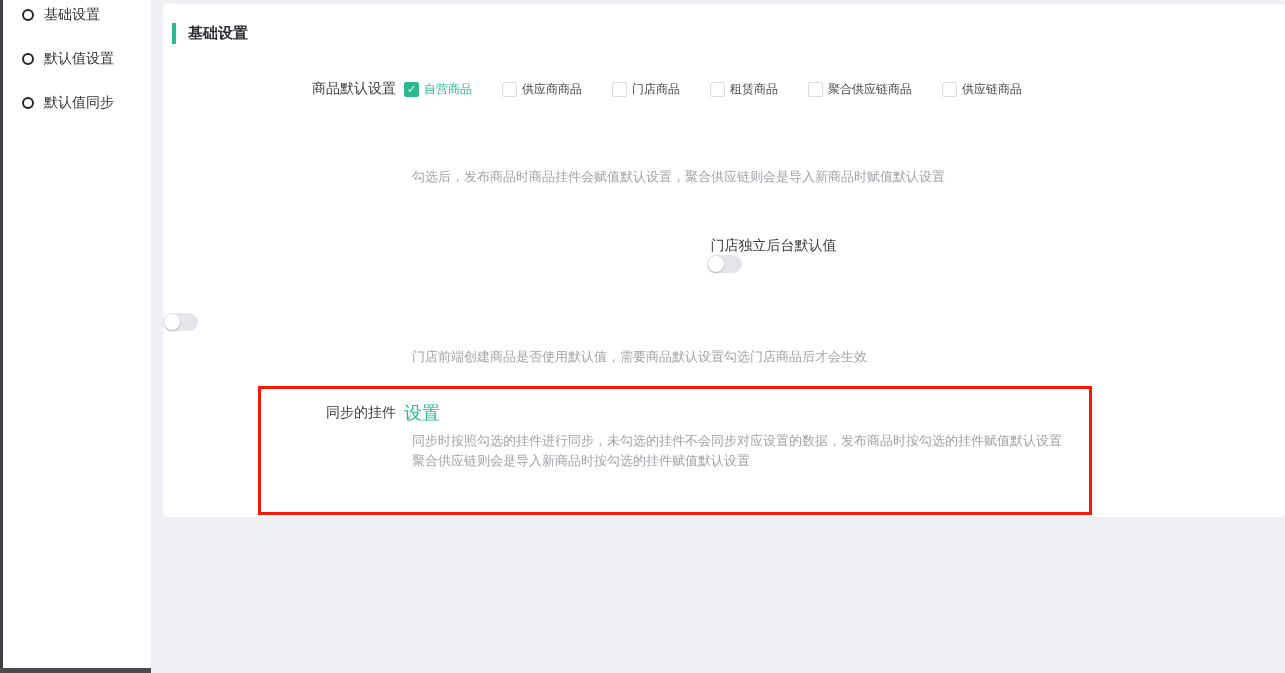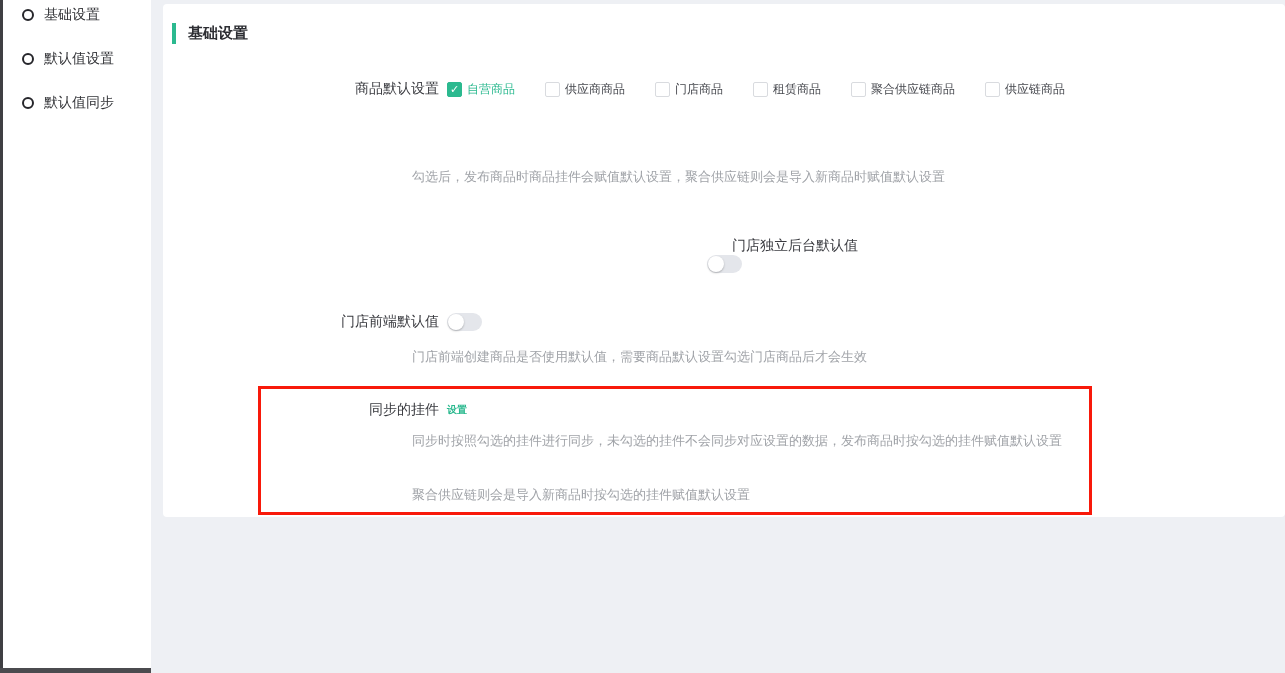--- a/index.html
+++ b/index.html
@@ -52,21 +52,21 @@
   .title-bar {
     width: 4px; height: 21px; background: #2bb98f; margin-right: 12px;
   }
   .card-title { font-size: 15px; font-weight: bold; color: #2d2e33; }
 
   .row {
     position: absolute; left: 0; right: 0;
     display: flex; align-items: center;
   }
   .row-label {
-    width: 284px; flex: 0 0 auto;
+    width: 241px; flex: 0 0 auto;
     text-align: right; padding-right: 8px;
     font-size: 14px; color: #3a3b40; white-space: nowrap; padding-left: 12px;
   }
   .tip {
     position: absolute; left: 249px;
     font-size: 13px; color: #a0a3a8; white-space: nowrap;
   }
 
   
   .cbx-group { display: flex; align-items: center; }
@@ -89,21 +89,21 @@
     background: #e4e6eb; position: relative; cursor: pointer; flex: 0 0 auto;
   }
   .toggle .knob {
     position: absolute; left: 1px; top: 1px;
     width: 16px; height: 16px; border-radius: 50%;
     background: #ffffff; box-shadow: 0 1px 2px rgba(0,0,0,0.25);
   }
 
   
   .action-link {
-    font-size: 10px; font-weight: 700; color: #2bb98f; cursor: pointer; white-space: nowrap;
+    font-size: 18px; font-weight: 400; color: #2bb98f; cursor: pointer; white-space: nowrap;
   }
 
   
   .highlight-box {
     position: absolute; left: 258px; top: 386px; width: 834px; height: 129px;
     border: 3px solid #f8190a; pointer-events: none;
   }
 </style>
 </head>
 <body>
@@ -169,31 +169,30 @@
     <div class="tip" style="top:124px;margin-top:40px;">勾选后，发布商品时商品挂件会赋值默认设置，聚合供应链则会是导入新商品时赋值默认设置</div>
 
     <div class="row" style="top:233px;flex-direction:column;">
       <div class="row-label">门店独立后台默认值</div>
       <div class="toggle">
         <span class="knob"></span>
       </div>
     </div>
 
     <div class="row" style="top:309px;">
-      <div class="row-label">门店前端默认值</div>
       <div class="toggle">
         <span class="knob"></span>
       </div>
     </div>
     <div class="tip" style="top:344px;">门店前端创建商品是否使用默认值，需要商品默认设置勾选门店商品后才会生效</div>
 
     <div class="row" style="top:397px;">
       <div class="row-label">同步的挂件</div>
       <span class="action-link">设置</span>
     </div>
     <div class="tip" style="top:428px;">同步时按照勾选的挂件进行同步，未勾选的挂件不会同步对应设置的数据，发布商品时按勾选的挂件赋值默认设置</div>
-    <div class="tip" style="top:482px;text-align:center;">聚合供应链则会是导入新商品时按勾选的挂件赋值默认设置</div>
+    <div class="tip" style="top:448px;text-align:center;">聚合供应链则会是导入新商品时按勾选的挂件赋值默认设置</div>
 
   </div>
 
   <div class="highlight-box"></div>
 
 </div>
 
 </body></html>

